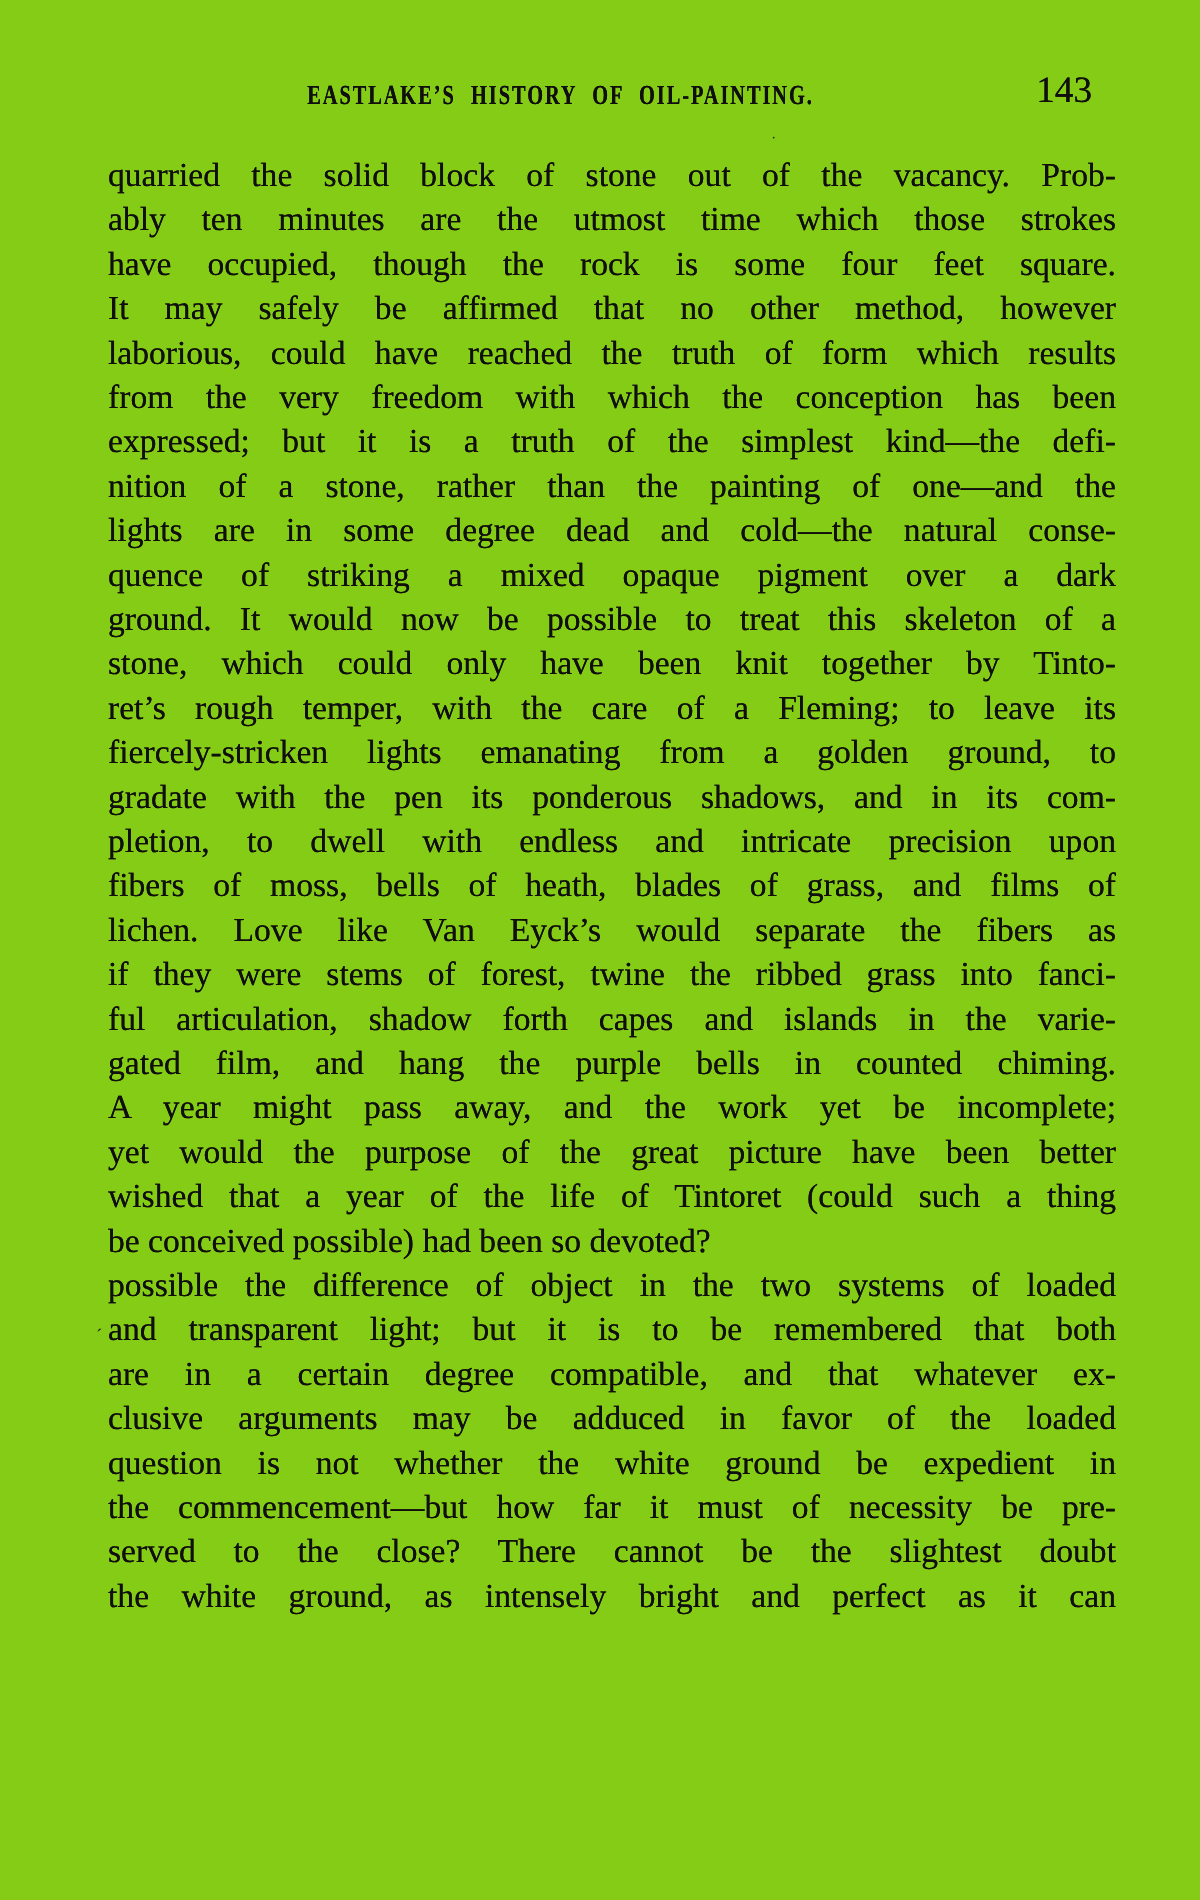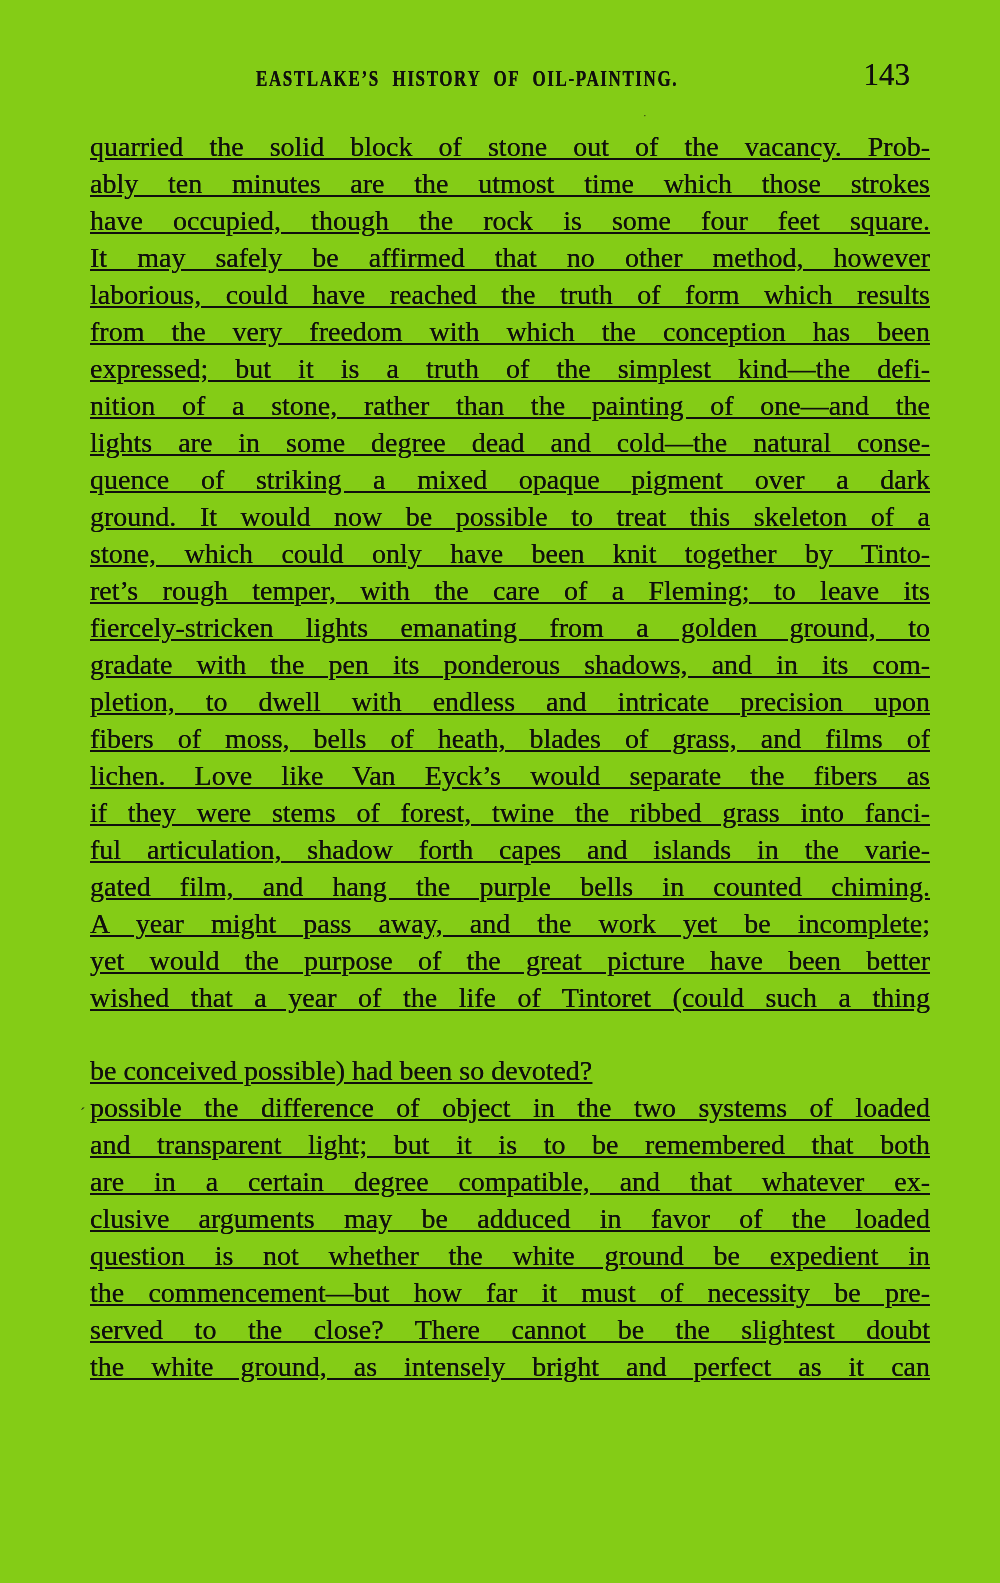--- a/index.html
+++ b/index.html
@@ -55,26 +55,24 @@
     text-shadow: 0 0 0.45px currentColor;
   }
   .paragraph { margin: 0; padding: 0; }
   .line {
     height: 37px;
     line-height: 37px;
     text-align: justify;
     text-align-last: justify;
     overflow: hidden;
     white-space: normal;
-    text-decoration: underline;
   }
   .line.no-justify {
     text-align: center;
     text-align-last: left;
-    margin-top: 36px;
   }
   .line.indent { text-indent: 38px; }
   
   .artifact {
     position: absolute;
     color: #1c1a18;
     line-height: 1;
     pointer-events: none;
   }
 </style>

